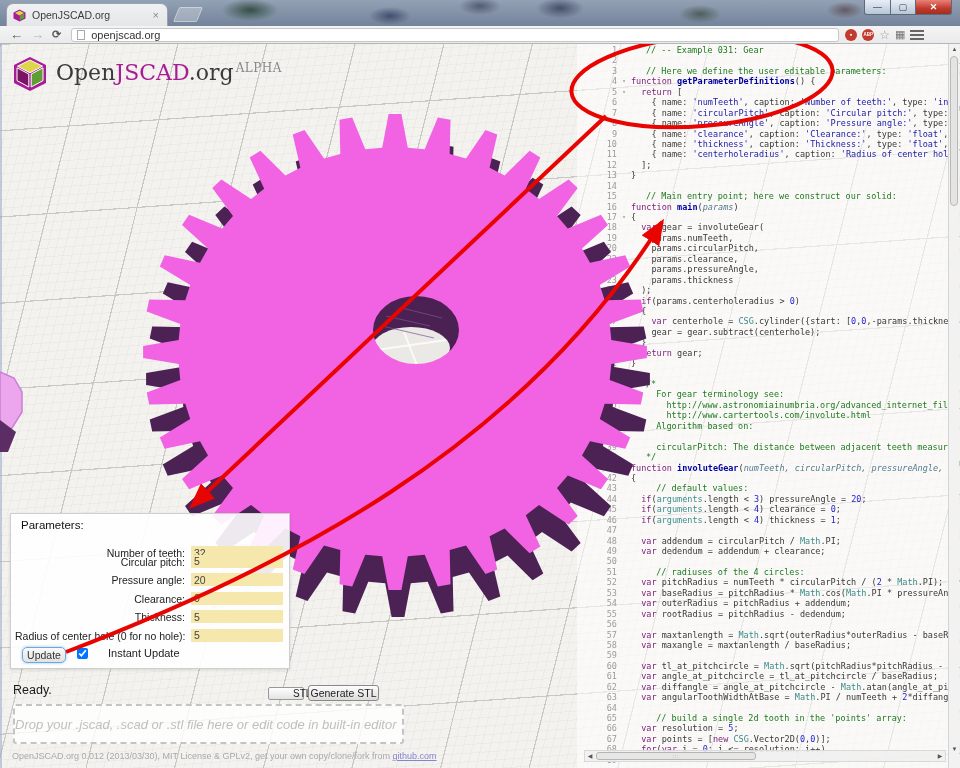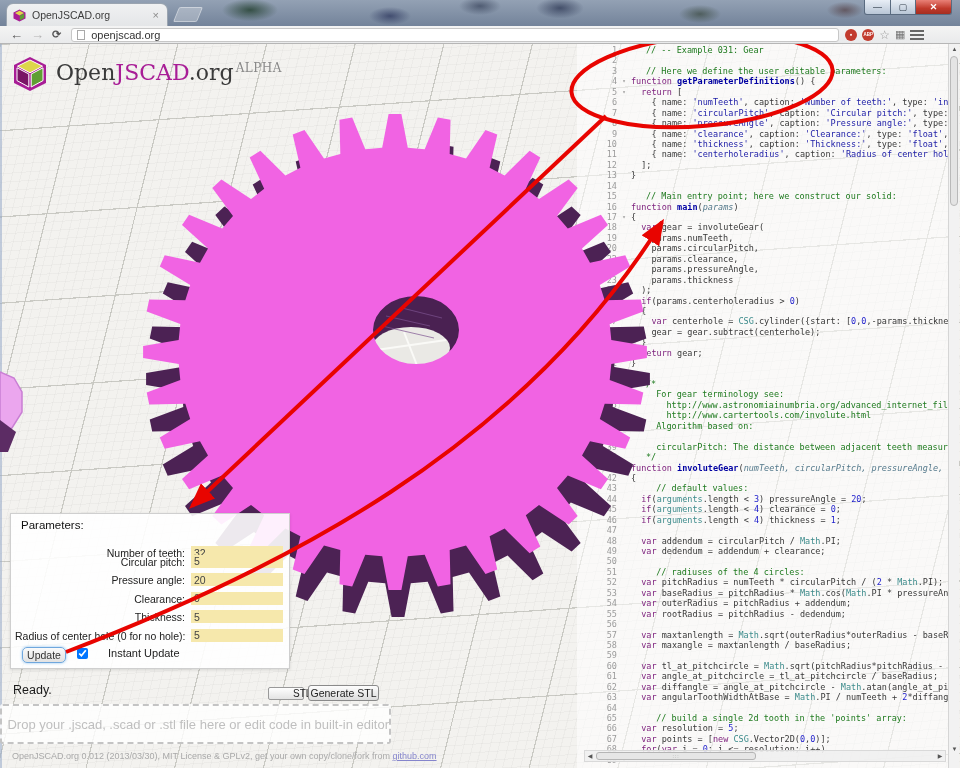--- a/index.html
+++ b/index.html
@@ -106,22 +106,22 @@
 
   
   #status { position:absolute; left:13px; top:639px; font-size:12.5px; color:#1a1a1a; }
   #fmt-select { position:absolute; left:268px; top:643px; width:36px; height:13px; background:linear-gradient(#fefefe,#e3e3e3);
     border:1px solid #999; border-radius:2px; font-size:10px; color:#222; display:flex; align-items:center;padding-left:24px; }
   #fmt-select .val { flex:1; text-align:center; }
   #fmt-select .dd { width:11px; height:100%; border-left:1px solid #aaa; font-size:5px; color:#444; text-align:center; line-height:12px;
     background:linear-gradient(#f3f8ff,#d8e4f2); }
   #generate-btn { position:absolute; left:308px; top:641px; width:71px; height:16px; font-size:10.5px; color:#222;
     background:linear-gradient(#fdfdfd,#dcdcdc); border:1px solid #8a8a8a; border-radius:3px; }
-  #dropzone { position:absolute; left:0; top:660px; width:391px; height:40px; border:2px dashed #c4c4c4; border-radius:3px;
-    background:rgba(255,255,255,0.82); display:flex; align-items:center; justify-content:flex-end; }
+  #dropzone { position:absolute; left:13px; top:660px; width:391px; height:40px; border:2px dashed #c4c4c4; border-radius:3px;
+    background:rgba(255,255,255,0.82); display:flex; align-items:center; justify-content:flex-start;font-style:italic; }
   #dropzone span { font-size:13px; color:#bfbfbf; }
   #footer { position:absolute; left:12px; top:707px; font-size:9px; color:#a9a9a9; }
   #footer a { color:#8585cc; text-decoration:underline; }
 </style>
 </head>
 <body>
 
 <div id="window">
 
   <div id="tabstrip">

